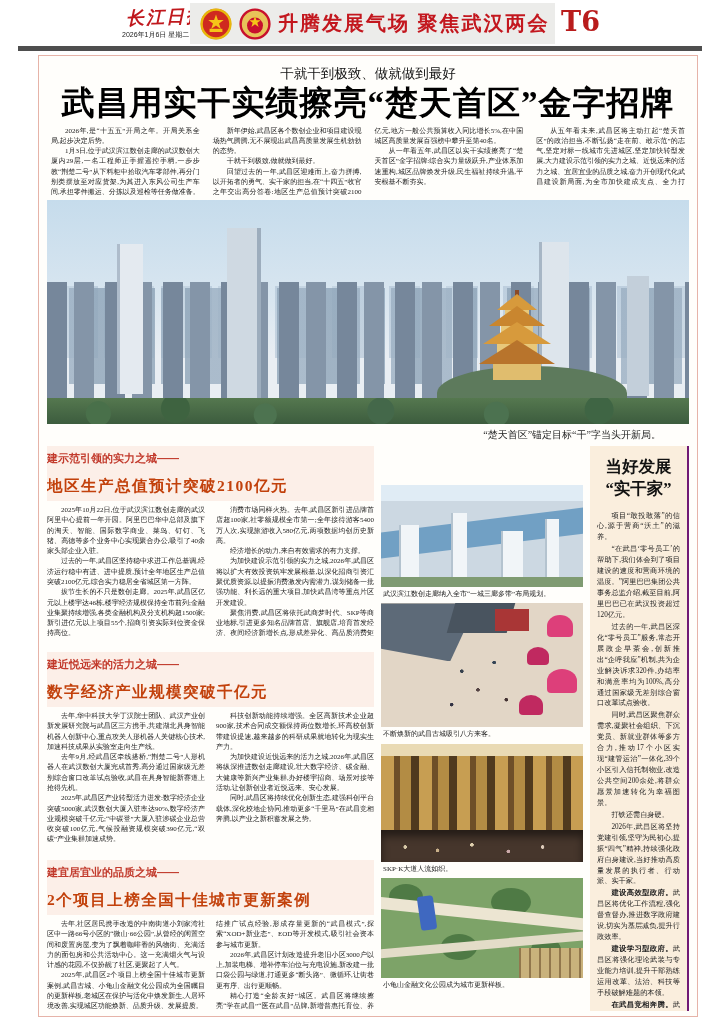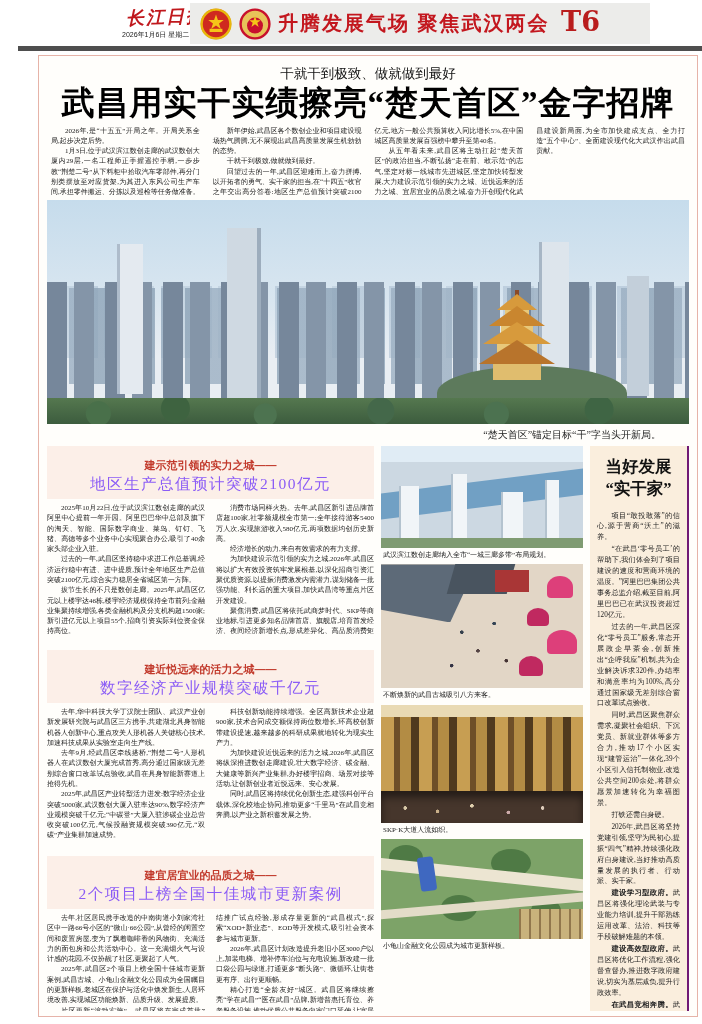--- a/index.html
+++ b/index.html
@@ -7,21 +7,21 @@
     font-family:"Liberation Serif", serif; color:#1a1a1a; }
   .page { position:relative; width:702px; height:1024px; }
 
   
   .header { position:absolute; top:0; left:0; right:0; height:46px; background:#fff; }
   .masthead { position:absolute; left:126px; top:5px; color:#c0181d; font-size:18px;
     font-weight:bold; font-style:italic; transform:rotate(-2deg); letter-spacing:2px;
     font-family:"DejaVu Serif", serif; }
   .m-date { position:absolute; left:122px; top:30px; font-size:7px; color:#222;
     font-family:"Liberation Sans", sans-serif; }
-  .band { position:absolute; left:190px; top:3px; width:460px; height:41px; background:#ececea;
+  .band { position:absolute; left:190px; top:3px; width:365px; height:41px; background:#ececea;
     display:flex; align-items:center; gap:7px; padding:0 10px; }
   .emblem { width:32px; height:32px; flex:0 0 auto; }
   .banner-text { color:#c3171e; font-size:20px; font-weight:bold; letter-spacing:2px;
     font-family:"Liberation Sans", sans-serif; white-space:nowrap; }
   .pageno { position:absolute; right:102px; top:6px; font-size:27px; color:#b91c1c;
     font-weight:bold; font-family:"DejaVu Serif", serif; }
   .rule { position:absolute; top:46px; left:18px; right:0; height:5px; background:#4e4e4e; }
 
   
   .frame { position:absolute; top:55px; left:38px; width:660px; height:962px;
@@ -58,28 +58,28 @@
                radial-gradient(circle at 52% 50%, #44684a 0 13px, rgba(0,0,0,0) 14px),
                radial-gradient(circle at 70% 62%, #4c7250 0 12px, rgba(0,0,0,0) 13px),
                radial-gradient(circle at 86% 45%, #3f6544 0 14px, rgba(0,0,0,0) 15px),
                linear-gradient(#55784f,#3c5c3e); }
   .caption-main { position:absolute; top:372px; right:36px; font-size:10px; color:#222; }
 
   
   .content { position:absolute; top:390px; left:8px; right:8px; bottom:5px; display:flex; gap:7px; overflow:hidden; }
   .col-text { width:327px; flex:0 0 auto; overflow:hidden; }
   .sec { margin-bottom:7px; }
-  .sec-head { background:#fcefe8; text-align:center; padding:12px 0 4px; }
+  .sec-head { background:#fcefe8; padding:5px 0 4px; }
   .sec-kicker { color:#c23a2c; font-weight:bold; font-size:11px; font-family:"Liberation Sans", sans-serif; }
-  .sec-title { font-size:15.5px; font-weight:normal; letter-spacing:1.5px; color:#8b5cf6; margin-top:1px; }
+  .sec-title { font-size:15.5px; font-weight:bold; letter-spacing:1.5px; color:#c2410c; margin-top:10px; }
   .sec-body { column-count:2; column-gap:11px; font-size:7px; line-height:1.47; text-align:justify; margin-top:4px; overflow:hidden; }
   .sec-body p { text-indent:2em; }
   .sb1 { height:140px; } .sb2 { height:142px; } .sb3 { height:146px; }
 
-  .col-photos { width:202px; flex:0 0 auto; display:flex; flex-direction:column; overflow:hidden; }
+  .col-photos { width:202px; flex:0 0 auto; display:flex; flex-direction:column; overflow:hidden;margin-top:39px; }
   .gphoto { width:202px; position:relative; overflow:hidden; }
   .gcap { font-size:7px; line-height:1.35; color:#222; padding:3px 2px 4px; }
 
   .g1 { height:102px; background:linear-gradient(#e0ecf5 0 16px, #ccd8e2 16px); }
   .g1 .river { position:absolute; top:34px; left:-20px; width:260px; height:26px; background:#71a0c4; transform:rotate(-7deg); }
   .g1 .blk { position:absolute; background:#f1f5f8; border-left:2px solid #b4c3cf; }
   .g1 .grn { position:absolute; bottom:0; left:0; right:0; height:10px; background:#7f9b72; }
 
   .g2 { height:124px; background:#e2d6c6; }
   .g2 .roof1 { position:absolute; top:0; left:0; width:96px; height:58px; background:#5d6a78; clip-path:polygon(0 0,100% 0,72% 100%,0 78%); }
@@ -152,20 +152,21 @@
     <div class="kicker">干就干到极致、做就做到最好</div>
     <div class="h-title">武昌用实干实绩擦亮“楚天首区”金字招牌</div>
 
     <div class="intro">
 
     <p>2026年,是“十五五”开局之年。开局关系全局,起步决定后势。</p>
         <p>1月3日,位于武汉滨江数创走廊的武汉数创大厦内29层,一名工程师正手握遥控手柄,一步步教“荆楚二号”从下料柜中拾取汽车零部件,再分门别类摆放至对应货架,为其进入东风公司生产车间,承担零件搬运、分拣以及巡检等任务做准备。</p>
         <p>新年伊始,武昌区各个数创企业和项目建设现场热气腾腾,无不展现出武昌高质量发展生机勃勃的态势。</p>
         <p>干就干到极致,做就做到最好。</p>
         <p>回望过去的一年,武昌区迎难而上,奋力拼搏,以开拓者的勇气、实干家的担当,在“十四五”收官之年交出高分答卷:地区生产总值预计突破2100亿元,地方一般公共预算收入同比增长5%,在中国城区高质量发展百强榜中攀升至第40名。</p>
+        <p>从一年看五年,武昌区以实干实绩擦亮了“楚天首区”金字招牌:综合实力量级跃升,产业体系加速重构,城区品牌焕发升级,民生福祉持续升温,平安根基不断夯实。</p>
         <p>从五年看未来,武昌区将主动扛起“楚天首区”的政治担当,不断弘扬“走在前、敢示范”的志气,坚定对标一线城市先进城区,坚定加快转型发展,大力建设示范引领的实力之城、近悦远来的活力之城、宜居宜业的品质之城,奋力开创现代化武昌建设新局面,为全市加快建成支点、全力打造“五个中心”、全面建设现代化大武汉作出武昌贡献。</p>
       </div>
 
     <div class="photo-main">
       <div class="band-far"></div>
       <div class="band-mid"></div>
       <div class="band-near"></div>
       <div class="tower1"></div>
       <div class="tower2"></div>
       <div class="tower3"></div>
@@ -285,22 +286,22 @@
           <span>“实干家”</span>
         </div>
         <div class="side-body">
 
         <p><b></b><span>项目“敢投敢落”的信心,源于营商“沃土”的滋养。</span></p>
             <p><b></b><span>“在武昌‘零号员工’的帮助下,我们体会到了项目建设的速度和营商环境的温度。”阿里巴巴集团公共事务总监介绍,截至目前,阿里巴巴已在武汉投资超过120亿元。</span></p>
             <p><b></b><span>过去的一年,武昌区深化“零号员工”服务,常态开展政企早茶会,创新推出“企呼我应”机制,共为企业解决诉求320件,办结率和满意率均为100%,高分通过国家级无差别综合窗口改革试点验收。</span></p>
             <p><b></b><span>同时,武昌区聚焦群众需求,凝聚社会组织、下沉党员、新就业群体等多方合力,推动17个小区实现“建管运治”一体化,39个小区引入信托制物业,改造公共空间200余处,将群众愿景加速转化为幸福图景。</span></p>
             <p><b></b><span>打铁还需自身硬。</span></p>
             <p><b></b><span>2026年,武昌区将坚持党建引领,坚守为民初心,提振“四气”精神,持续强化政府自身建设,当好推动高质量发展的执行者、行动派、实干家。</span></p>
+            <p><b>建设高效型政府。</b><span>武昌区将优化工作流程,强化督查督办,推进数字政府建设,切实为基层减负,提升行政效率。</span></p>
             <p><b>建设学习型政府。</b><span>武昌区将强化理论武装与专业能力培训,提升干部熟练运用改革、法治、科技等手段破解难题的本领。</span></p>
-            <p><b>建设高效型政府。</b><span>武昌区将优化工作流程,强化督查督办,推进数字政府建设,切实为基层减负,提升行政效率。</span></p>
             <p><b>在武昌竞相奔腾。</b><span>武昌区将坚持依法行政,规范执法行为,深化政务公开,自觉接受各方监督,高质量办好议案提案。</span></p>
           </div>
 
       </div>
 
     </div>
   </div>
 </div>
 
 </body></html>

